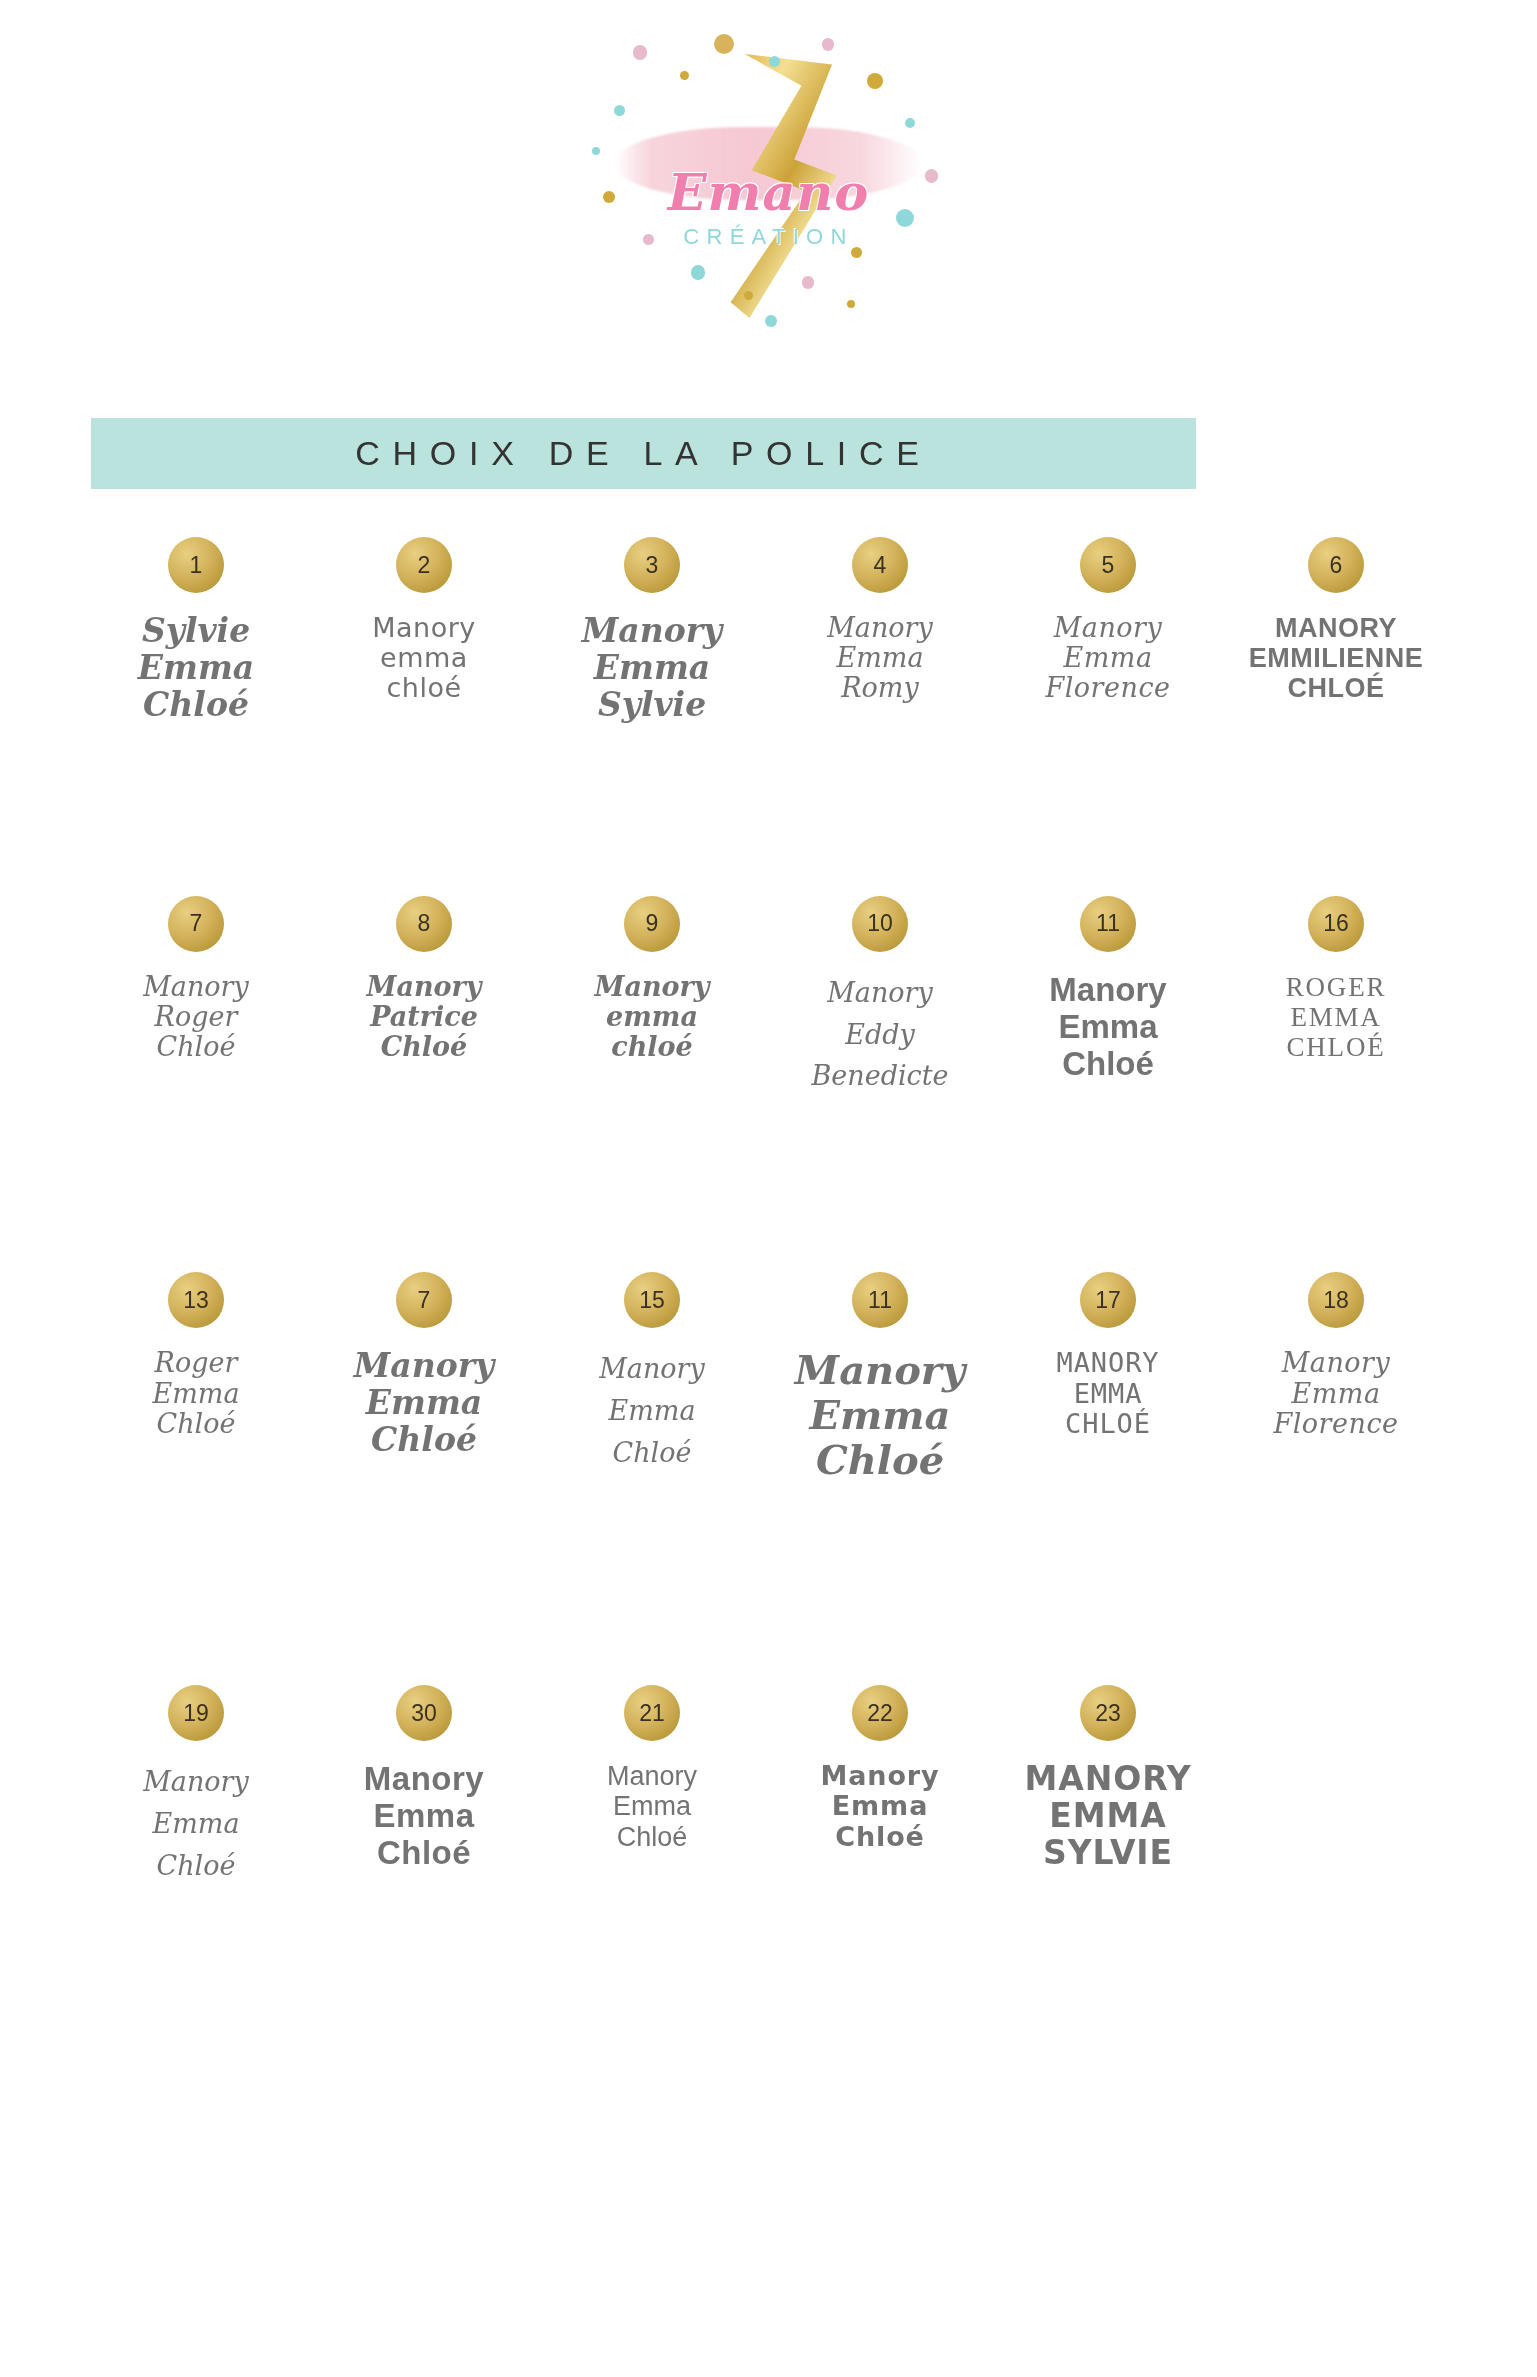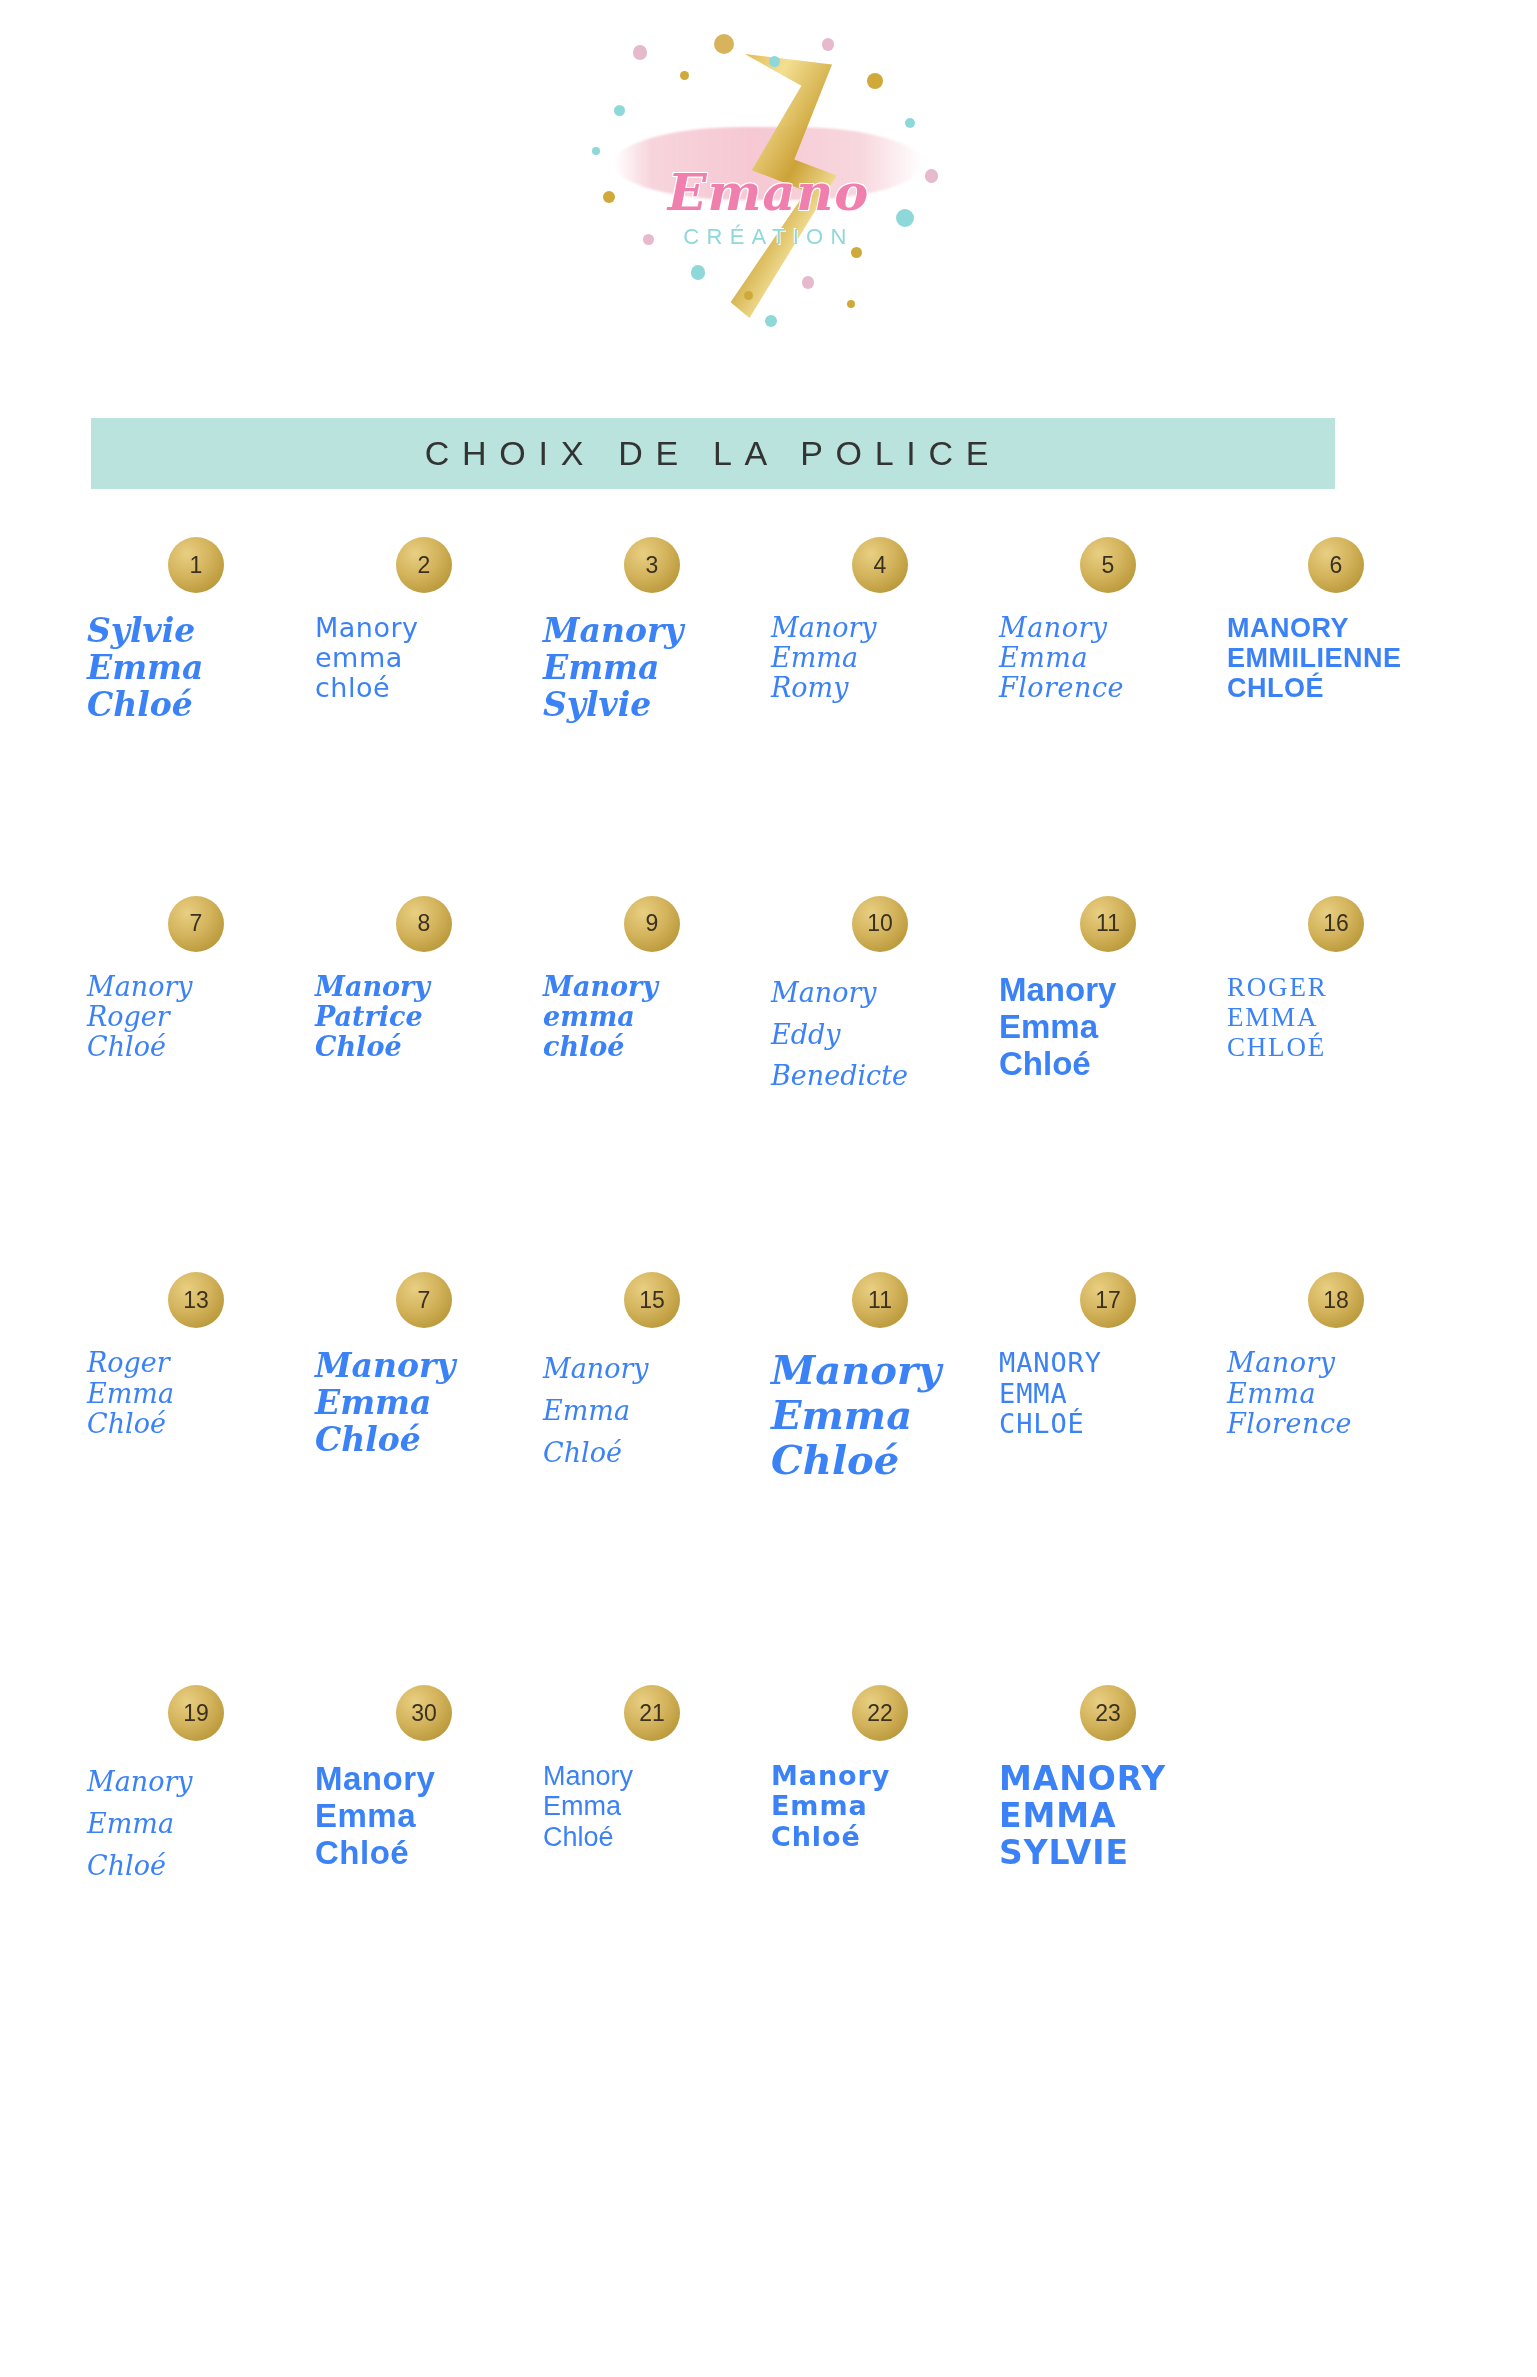--- a/index.html
+++ b/index.html
@@ -79,21 +79,21 @@
   .dot {
     position: absolute;
     border-radius: 50%;
   }
 
   
   .banner {
     position: absolute;
     left: 91px;
     top: 418px;
-    width: 1244px;
+    width: 1105px;
     height: 71px;
     background: #b9e3dc;
     display: flex;
     align-items: center;
     justify-content: center;
   }
   .banner-text {
     font-family: "Liberation Sans", sans-serif;
     font-size: 34px;
     letter-spacing: 12.7px;
@@ -131,21 +131,22 @@
     color: #3a3120;
     font-family: "Liberation Sans", sans-serif;
     font-size: 23px;
     display: flex;
     align-items: center;
     justify-content: center;
     margin-bottom: 20px;
     flex: none;
   }
   .sample {
-    color: #3b82f6;
+    text-align: center;
+    color: #737373;
     line-height: 1.12;
     width: 218px;
   }
   .sample div { white-space: nowrap; }
 
   
   .f-script      { font-family: "DejaVu Serif", serif; font-style: italic; font-weight: bold; font-size: 36px; }
   .f-script-lt   { font-family: "DejaVu Serif", serif; font-style: italic; font-weight: normal; font-size: 34px; }
   .f-thin-script { font-family: "DejaVu Serif", serif; font-style: italic; font-weight: normal; font-size: 30px; letter-spacing: 0.5px; }
   .f-round       { font-family: "DejaVu Sans", sans-serif; font-weight: normal; font-size: 31px; letter-spacing: 0.5px; }

